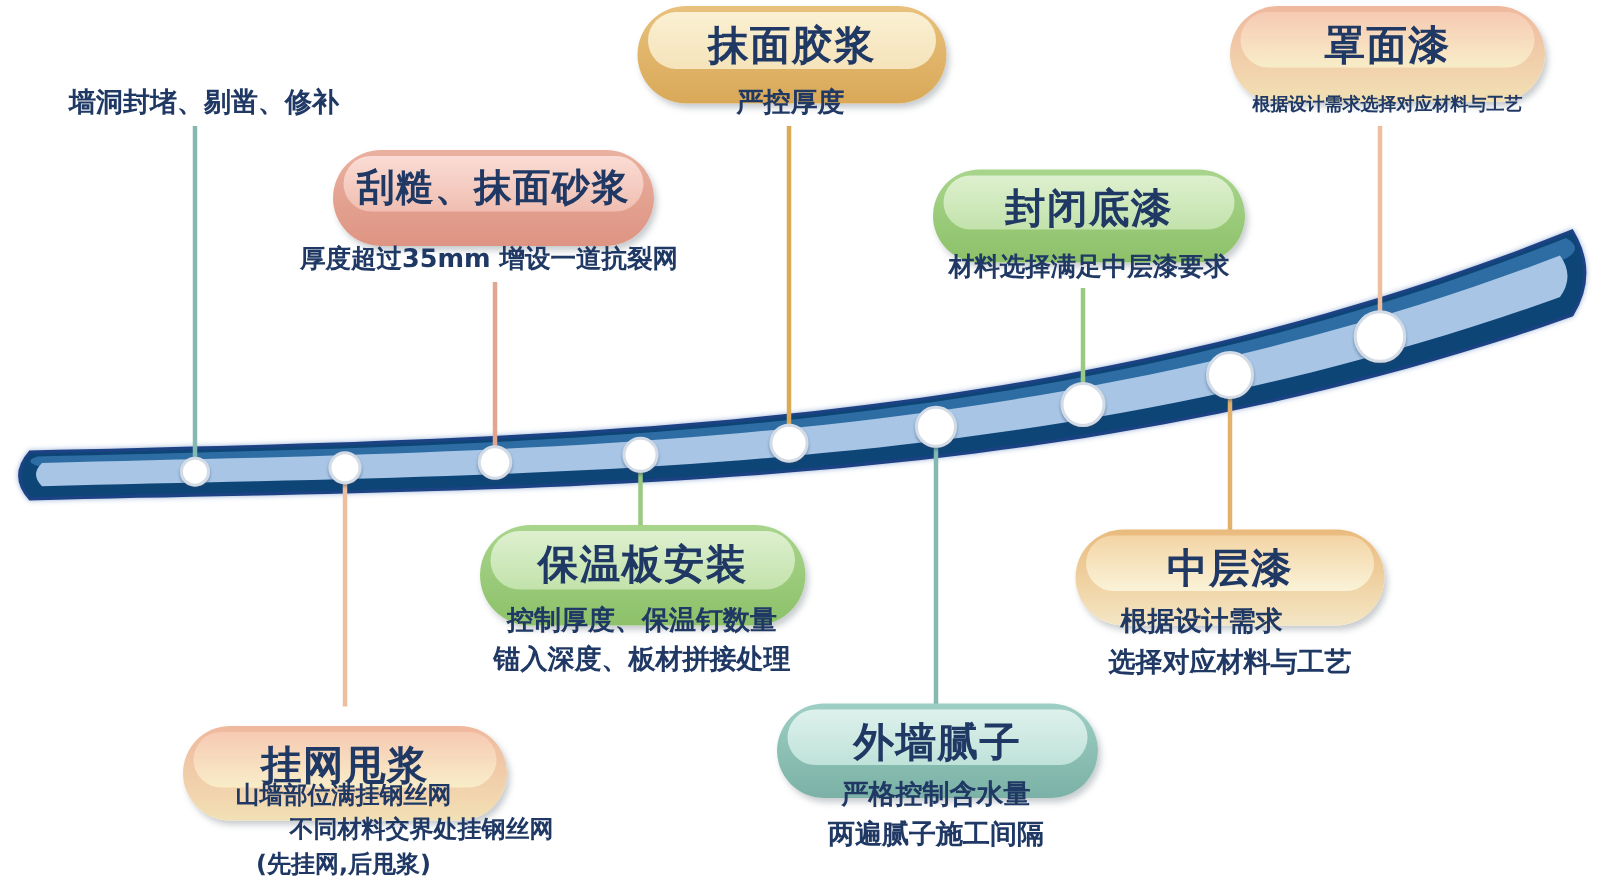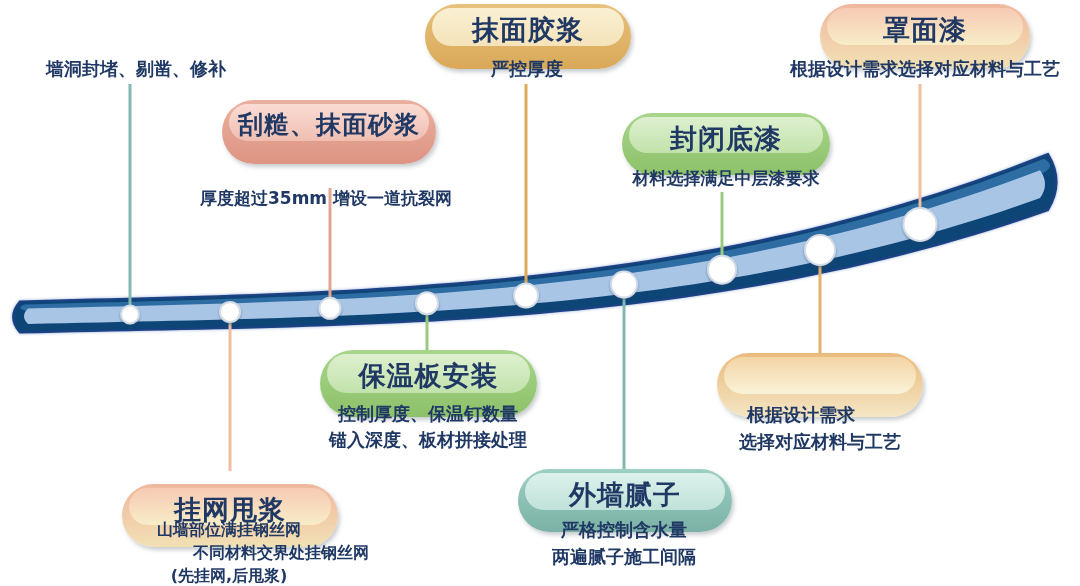--- a/index.html
+++ b/index.html
@@ -53,21 +53,21 @@
         <div class="face" style="left: 7px; right: 7px; top: 4px; height: 37px; border-radius: 28px; background: linear-gradient(rgb(246, 202, 179), rgb(248, 237, 200));"></div>
         <div class="title" style="top: 8px; font-size: 27px; color: rgb(31, 56, 100);">挂网甩浆</div>
       </div>
       <div class="note" style="left: 89px; top: 518px; width: 280px; font-size: 16px; line-height: 24px; color: rgb(31, 56, 100);">山墙部位满挂钢丝网</div>
       <div class="note" style="left: 89px; top: 541px; width: 280px; font-size: 16px; line-height: 24px; color: rgb(31, 56, 100); text-align: right;">不同材料交界处挂钢丝网</div>
       <div class="note" style="left: 89px; top: 564px; width: 280px; font-size: 16px; line-height: 24px; color: rgb(31, 56, 100);">(先挂网,后甩浆)</div>
       <div class="pill" style="left: 222px; top: 100px; width: 214px; height: 64px; background: linear-gradient(rgb(234, 176, 159), rgb(222, 148, 131)); box-shadow: rgba(110, 120, 130, 0.38) 2px 3px 4px;">
         <div class="face" style="left: 7px; right: 7px; top: 4px; height: 37px; border-radius: 28px; background: linear-gradient(rgb(250, 220, 212), rgb(240, 190, 177));"></div>
         <div class="title" style="top: 8px; font-size: 25px; color: rgb(31, 56, 100);">刮糙、抹面砂浆</div>
       </div>
-      <div class="note" style="left: 166px; top: 161px; width: 320px; font-size: 17px; line-height: 24px; color: rgb(31, 56, 100); margin-top: 25px;">厚度超过35mm 增设一道抗裂网</div>
+      <div class="note" style="left: 166px; top: 161px; width: 320px; font-size: 17px; line-height: 24px; color: rgb(31, 56, 100);">厚度超过35mm 增设一道抗裂网</div>
       <div class="pill" style="left: 320px; top: 350px; width: 217px; height: 67px; background: linear-gradient(rgb(168, 213, 140), rgb(141, 193, 105)); box-shadow: rgba(110, 120, 130, 0.38) 2px 3px 4px;">
         <div class="face" style="left: 7px; right: 7px; top: 4px; height: 39px; border-radius: 28px; background: linear-gradient(rgb(222, 240, 207), rgb(194, 226, 171));"></div>
         <div class="title" style="top: 8px; font-size: 27px; color: rgb(31, 56, 100);">保温板安装</div>
       </div>
       <div class="note" style="left: 278px; top: 402px; width: 300px; font-size: 18px; line-height: 24px; color: rgb(31, 56, 100);">控制厚度、保温钉数量</div>
       <div class="note" style="left: 278px; top: 428px; width: 300px; font-size: 18px; line-height: 24px; color: rgb(31, 56, 100);">锚入深度、板材拼接处理</div>
       <div class="pill" style="left: 425px; top: 4px; width: 206px; height: 65px; background: linear-gradient(rgb(232, 193, 125), rgb(217, 169, 88)); box-shadow: rgba(110, 120, 130, 0.38) 2px 3px 4px;">
         <div class="face" style="left: 7px; right: 7px; top: 4px; height: 38px; border-radius: 28px; background: linear-gradient(rgb(250, 240, 210), rgb(245, 227, 186));"></div>
         <div class="title" style="top: 8px; font-size: 27px; color: rgb(31, 56, 100);">抹面胶浆</div>
       </div>
@@ -78,22 +78,23 @@
       </div>
       <div class="note" style="left: 494px; top: 518px; width: 260px; font-size: 18px; line-height: 24px; color: rgb(31, 56, 100);">严格控制含水量</div>
       <div class="note" style="left: 494px; top: 545px; width: 260px; font-size: 18px; line-height: 24px; color: rgb(31, 56, 100);">两遍腻子施工间隔</div>
       <div class="pill" style="left: 622px; top: 113px; width: 208px; height: 62px; background: linear-gradient(rgb(168, 213, 140), rgb(141, 193, 105)); box-shadow: rgba(110, 120, 130, 0.38) 2px 3px 4px;">
         <div class="face" style="left: 7px; right: 7px; top: 4px; height: 36px; border-radius: 28px; background: linear-gradient(rgb(222, 240, 207), rgb(194, 226, 171));"></div>
         <div class="title" style="top: 8px; font-size: 27px; color: rgb(31, 56, 100);">封闭底漆</div>
       </div>
       <div class="note" style="left: 596px; top: 166px; width: 260px; font-size: 17px; line-height: 24px; color: rgb(31, 56, 100);">材料选择满足中层漆要求</div>
       <div class="pill" style="left: 717px; top: 353px; width: 206px; height: 64px; background: linear-gradient(rgb(234, 186, 124), rgb(244, 230, 196)); box-shadow: rgba(110, 120, 130, 0.38) 2px 3px 4px;">
         <div class="face" style="left: 7px; right: 7px; top: 4px; height: 37px; border-radius: 28px; background: linear-gradient(rgb(243, 212, 165), rgb(250, 243, 216));"></div>
+        <div class="title" style="top: 8px; font-size: 27px; color: rgb(31, 56, 100);">中层漆</div>
       </div>
       <div class="note" style="left: 671px; top: 403px; width: 260px; font-size: 18px; line-height: 24px; color: rgb(31, 56, 100);">根据设计需求</div>
       <div class="note" style="left: 690px; top: 430px; width: 260px; font-size: 18px; line-height: 24px; color: rgb(31, 56, 100);">选择对应材料与工艺</div>
       <div class="pill" style="left: 820px; top: 4px; width: 210px; height: 64px; background: linear-gradient(rgb(239, 184, 158), rgb(242, 224, 180)); box-shadow: rgba(110, 120, 130, 0.38) 2px 3px 4px;">
         <div class="face" style="left: 7px; right: 7px; top: 4px; height: 37px; border-radius: 28px; background: linear-gradient(rgb(246, 202, 179), rgb(248, 237, 200));"></div>
         <div class="title" style="top: 8px; font-size: 27px; color: rgb(31, 56, 100);">罩面漆</div>
       </div>
-      <div class="note" style="left: 775px; top: 57px; width: 300px; font-size: 18px; line-height: 24px; color: rgb(31, 56, 100);">根据设计需求选择对应材料与工艺</div>
+      <div class="note" style="left: 775px; top: 57px; width: 300px; font-size: 12px; line-height: 24px; color: rgb(31, 56, 100);">根据设计需求选择对应材料与工艺</div>
     </div>
 </div>
 
 </body></html>

